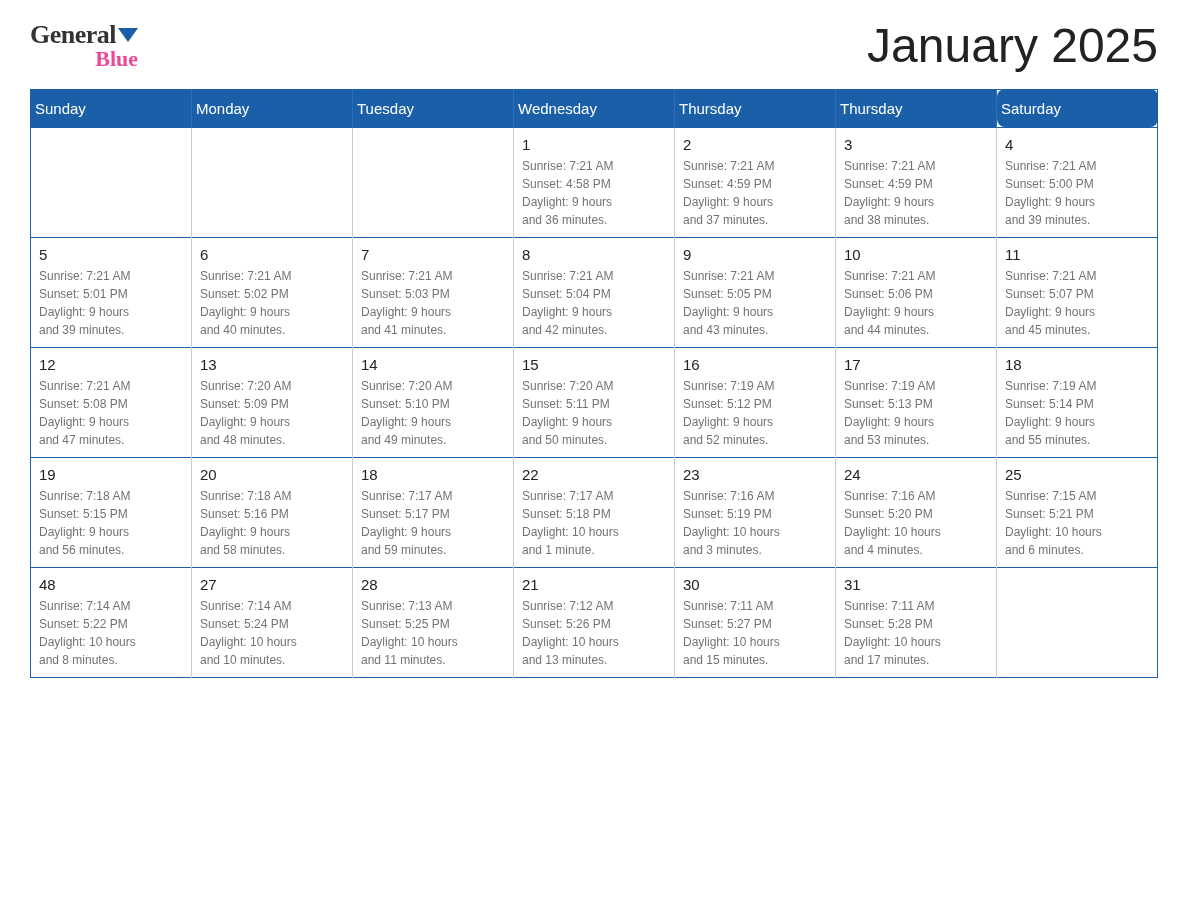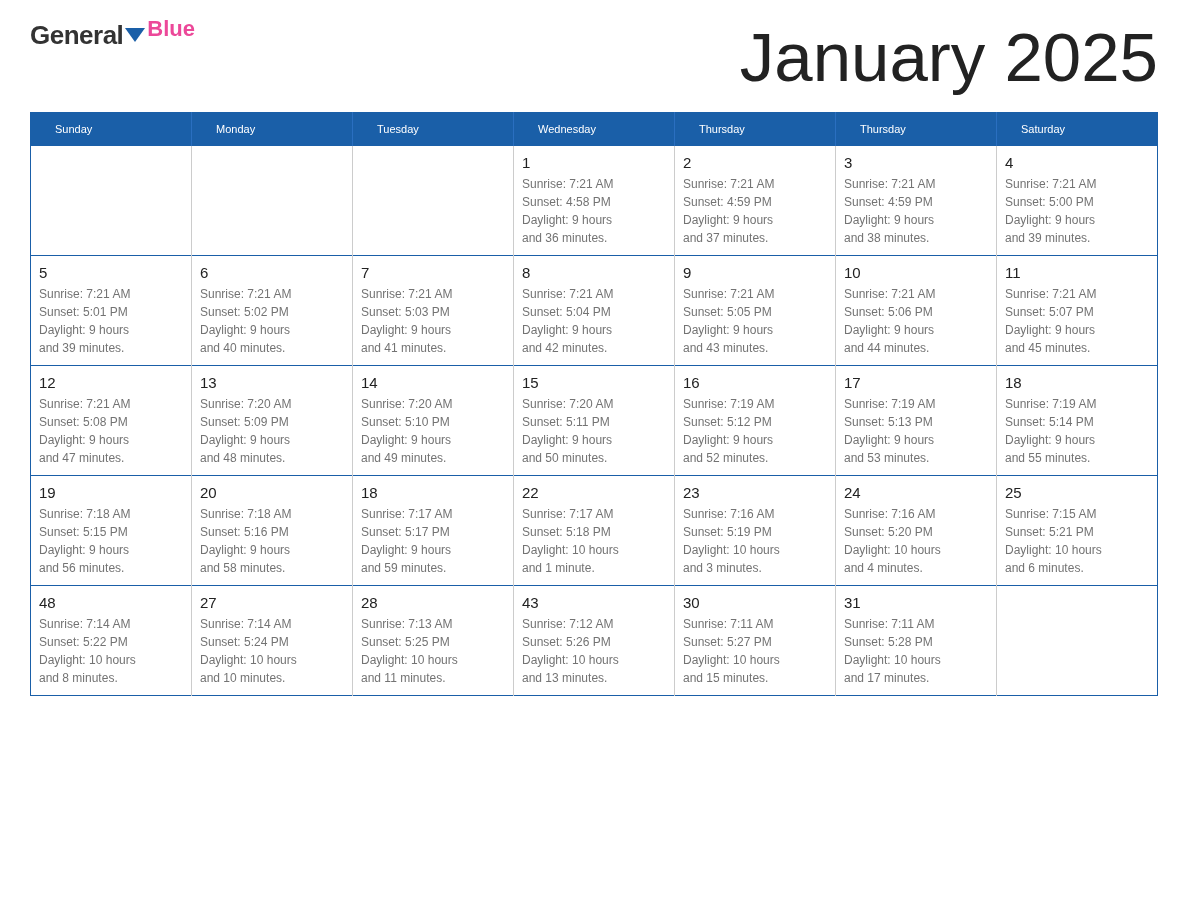--- a/index.html
+++ b/index.html
@@ -11,22 +11,23 @@
       min-height: 918px;
     }
     .header {
       display: flex;
       justify-content: space-between;
       align-items: flex-start;
       margin-bottom: 16px;
     }
     .logo {
       display: flex;
-      flex-direction: row;
-      align-items: flex-start;
+      flex-direction: column;
+      align-items: flex-end;
+      font-family: Liberation Serif, serif;
     }
     .logo-top {
       font-size: 26px;
       font-weight: bold;
       color: #333;
       letter-spacing: -0.5px;
     }
     .logo-arrow {
       display: inline-block;
       width: 0;
@@ -43,45 +44,45 @@
       font-size: 22px;
       font-weight: bold;
       color: #ec4899;
       margin-top: -4px;
       margin-left: 2px;
     }
     .title-block {
       text-align: right;
     }
     .month-title {
-      font-size: 69px;
+      font-size: 48px;
       font-weight: normal;
       color: #222;
       line-height: 1.1;
     }
     .location {
       font-size: 20px;
       color: #444;
       margin-top: 4px;
     }
     .calendar {
       width: 100%;
       border-collapse: collapse;
       border: 1.5px solid #1a5fa8;
     }
     .calendar thead tr th {
       background-color: #1a5fa8;
       color: #fff;
-      padding: 10px 24px;
-      font-size: 11px;
+      padding: 10px 4px;
+      font-size: 15px;
       font-weight: normal;
       text-align: left;
       border-right: 1px solid #2a6fc0;
     }
-    .calendar thead tr th:last-child { border-right: none; }
+    .calendar thead tr th:last-child { border-right: none; border-radius: 8px; }
     .calendar tbody tr td {
       vertical-align: top;
       padding: 8px 8px;
       border-top: 1.5px solid #1a5fa8;
       border-right: 1px solid #ccc;
       width: calc(100% / 7);
       font-size: 12.5px;
       color: #333;
       min-height: 100px;
     }
@@ -246,21 +247,21 @@
         </td>
         <td>
           <span class="day-number">27</span>
           <div class="day-info">Sunrise: 7:14 AM<br>Sunset: 5:24 PM<br>Daylight: 10 hours<br>and 10 minutes.</div>
         </td>
         <td>
           <span class="day-number">28</span>
           <div class="day-info">Sunrise: 7:13 AM<br>Sunset: 5:25 PM<br>Daylight: 10 hours<br>and 11 minutes.</div>
         </td>
         <td>
-          <span class="day-number">43</span>
+          <span class="day-number">21</span>
           <div class="day-info">Sunrise: 7:12 AM<br>Sunset: 5:26 PM<br>Daylight: 10 hours<br>and 13 minutes.</div>
         </td>
         <td>
           <span class="day-number">30</span>
           <div class="day-info">Sunrise: 7:11 AM<br>Sunset: 5:27 PM<br>Daylight: 10 hours<br>and 15 minutes.</div>
         </td>
         <td>
           <span class="day-number">31</span>
           <div class="day-info">Sunrise: 7:11 AM<br>Sunset: 5:28 PM<br>Daylight: 10 hours<br>and 17 minutes.</div>
         </td>

